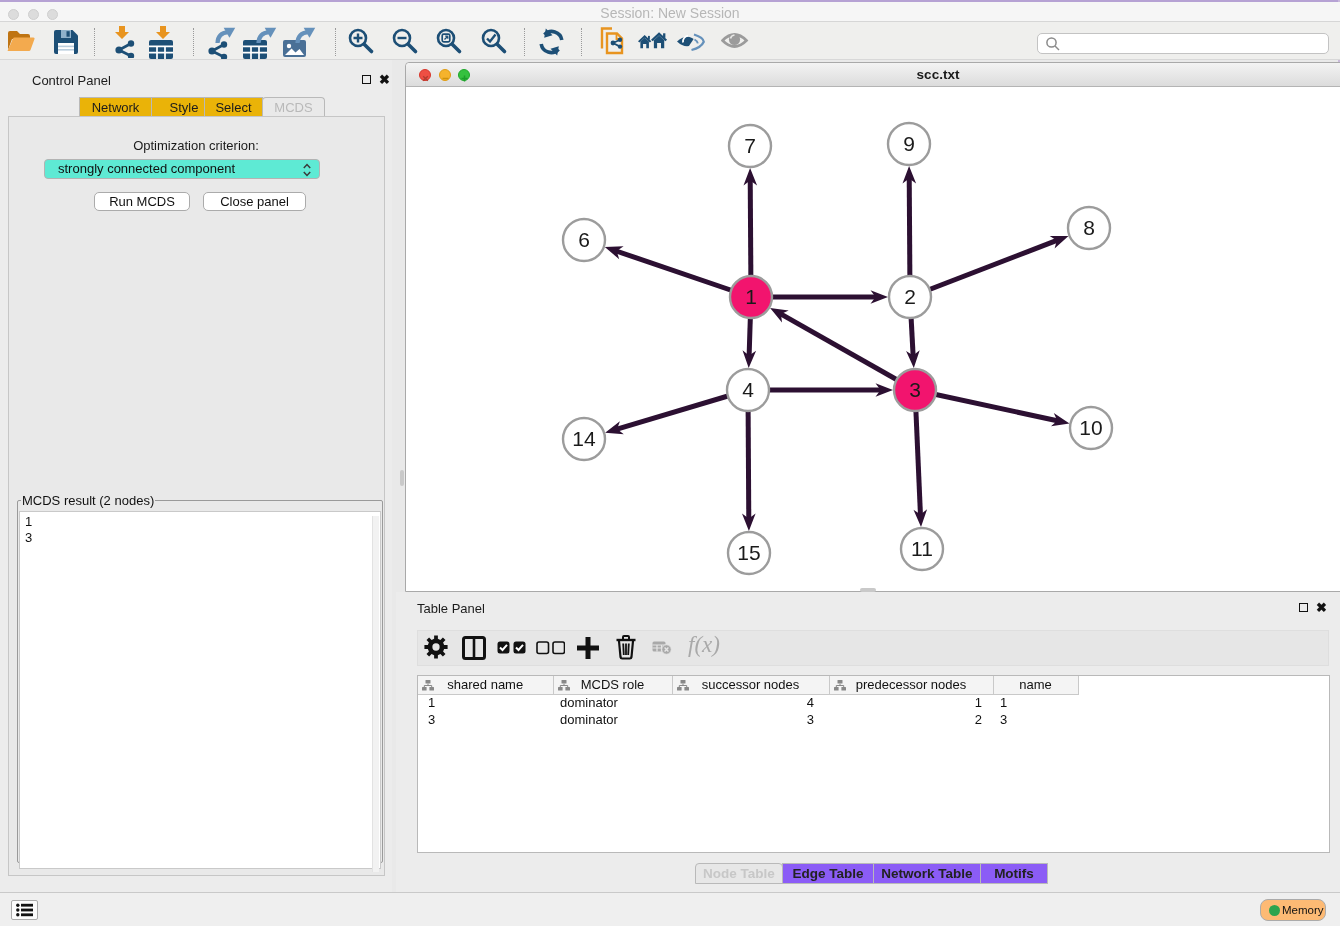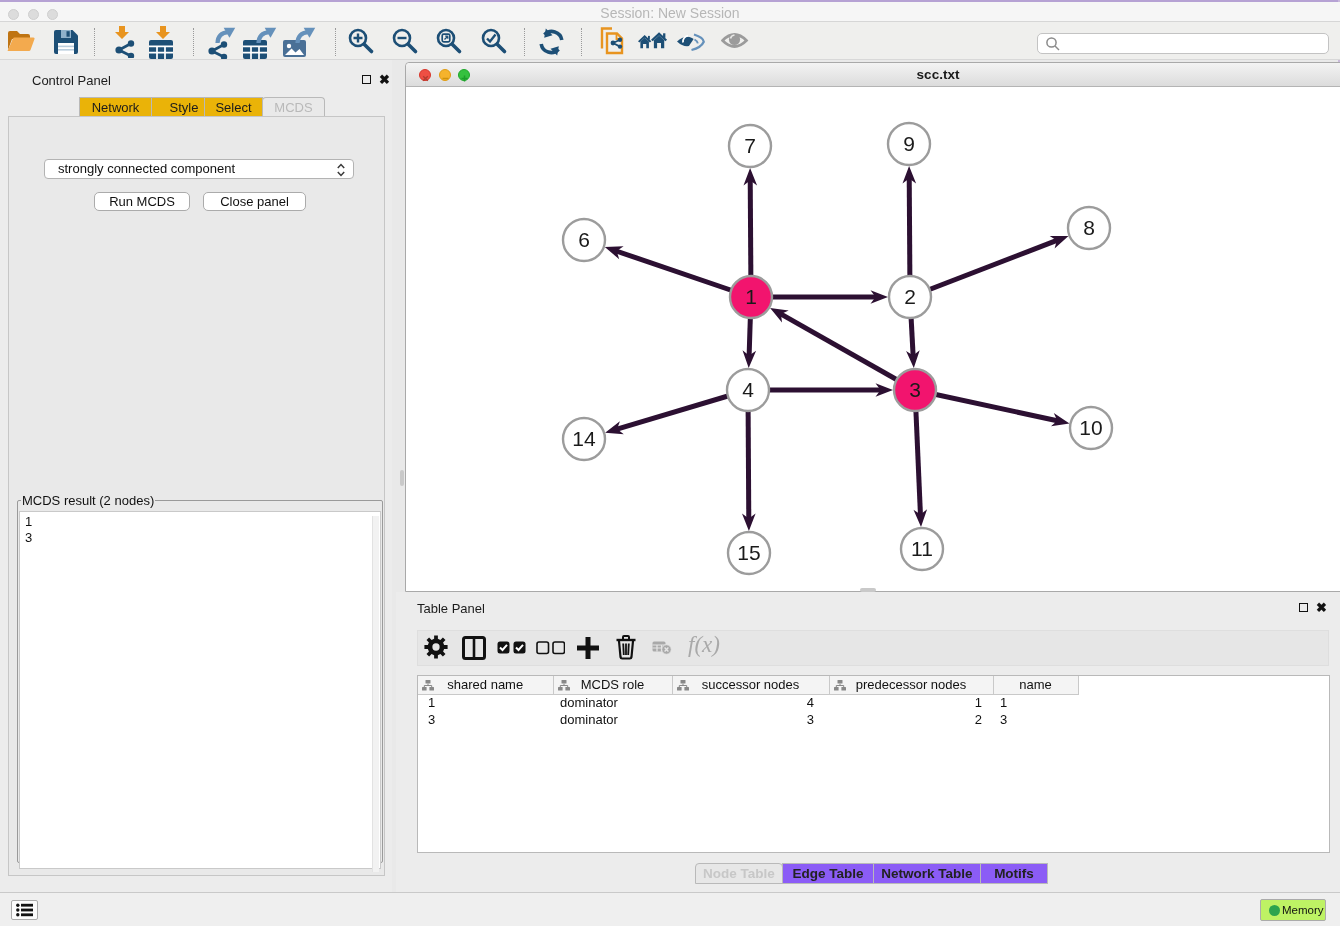--- a/index.html
+++ b/index.html
@@ -17,21 +17,21 @@
 #searchbox { position:absolute; left:1037px; top:11px; width:292px; height:21px; background:#fff; border:1px solid #c3c3c3; border-radius:5px; }
 
 #cpanel { left:0; top:60px; width:392px; height:832px; background:#ececec; }
 .panel-title { position:absolute; font-size:13px; color:#1c1c1c; }
 .maxbox { position:absolute; width:9px; height:9px; border:1.5px solid #111; }
 .closex { position:absolute; font-size:13px; font-weight:bold; color:#111; }
 .tab { position:absolute; top:37px; height:21px; background:#eab308; border:1px solid #b9b9b9; font-size:13px; color:#1c1c1c; text-align:center; line-height:19px; }
 .tabsel { background:#e9e9e9; color:#b9b9b9; border-radius:4px 4px 0 0; border-bottom:none; }
 #cp-inner { position:absolute; left:8px; top:56px; width:377px; height:760px; border:1px solid #c6c6c6; background:#e9e9e9; }
 #optlabel { position:absolute; left:0; top:78px; width:392px; text-align:center; font-size:13px; color:#1a1a1a; }
-#dropdown { position:absolute; left:44px; top:99px; width:310px; height:20px; background:#ffffff; border:1px solid #b3b3b3; border-radius:4px; font-size:13px; color:#111; line-height:18px; padding-left:13px; }
+#dropdown { position:absolute; left:44px; top:99px; width:276px; height:20px; background:#5eead4; border:1px solid #b3b3b3; border-radius:4px; font-size:13px; color:#111; line-height:18px; padding-left:13px; }
 .btn { position:absolute; top:132px; height:19px; background:#fff; border:1px solid #ababab; border-radius:5px; font-size:13px; color:#111; text-align:center; line-height:17px; }
 #fieldset { position:absolute; left:17px; top:433px; width:366px; height:370px; border:1px solid #9a9a9a; border-radius:2px; }
 #fieldset legend { font-size:13px; color:#111; margin-left:3px; padding:0 1px; }
 #mcds-list { position:absolute; left:1px; top:3px; width:362px; height:358px; background:#fff; border:1px solid #c9c9c9; font-size:13px; color:#111; padding:2px 0 0 5px; line-height:16px; }
 #mcds-scroll { position:absolute; right:1px; top:4px; width:7px; height:356px; background:#f2f2f2; border-left:1px solid #e2e2e2; }
 
 #netwin { left:405px; top:62px; width:1066px; height:530px; background:#fff; border:1px solid #a9a9a9; border-radius:4px 4px 0 0; }
 #nw-titlebar { position:absolute; left:0; top:0; width:100%; height:24px; background:linear-gradient(#f3f3f3,#dcdcdc); border-bottom:1px solid #b4b4b4; border-radius:4px 4px 0 0; }
 .traffic { position:absolute; top:6px; width:12px; height:12px; border-radius:50%; }
 #nw-title { position:absolute; top:4px; width:100%; text-align:center; font-size:13.5px; font-weight:bold; color:#1a1a1a; }
@@ -41,21 +41,21 @@
 #tpanel { left:396px; top:592px; width:944px; height:300px; background:#ececec; }
 #tp-toolbar { position:absolute; left:21px; top:38px; width:912px; height:36px; background:#e6e6e6; border:1px solid #dedede; }
 #tbl { position:absolute; left:21px; top:83px; width:913px; height:178px; background:#fff; border:1px solid #b9b9b9; font-size:13px; }
 .th { position:absolute; top:0; height:19px; background:#f4f4f4; border-right:1px solid #c9c9c9; border-bottom:1px solid #c9c9c9; text-align:center; line-height:18px; color:#111; }
 .td { position:absolute; height:16px; line-height:16px; color:#111; }
 .bt-tab { position:absolute; top:271px; height:21px; background:#8b5cf6; border:1px solid #b9b9b9; font-size:13.5px; font-weight:bold; color:#222; text-align:center; line-height:20px; }
 .bt-sel { background:#e7e7e7; color:#c7c7c7; border-radius:4px 4px 0 0; }
 
 #statusbar { left:0; top:892px; width:1340px; height:34px; background:#efefef; border-top:1px solid #c9c9c9; }
 #listbtn { position:absolute; left:11px; top:7px; width:27px; height:20px; background:#fcfcfc; border:1px solid #ababab; border-radius:2px; }
-#membtn { position:absolute; left:1260px; top:6px; width:66px; height:22px; background:#bef264; border:1px solid #ababab; border-radius:2px; font-size:12px; color:#111; }
+#membtn { position:absolute; left:1260px; top:6px; width:66px; height:22px; background:#fdba74; border:1px solid #ababab; border-radius:8px; font-size:12px; color:#111; }
 </style>
 </head>
 <body>
 <div class="abs" id="topstrip"></div>
 <div class="abs" style="left:1338px;top:0;width:2px;height:926px;background:#cabadd;"></div>
 <div class="abs" id="titlebar">
   <div class="tl" style="left:8px;"></div>
   <div class="tl" style="left:28px;"></div>
   <div class="tl" style="left:47px;"></div>
   <div id="title-text">Session: New Session</div>
@@ -208,20 +208,21 @@
 </div>
 <div class="abs" id="cpanel">
   <div class="panel-title" style="left:14px; top:13px;margin-left:18px;">Control Panel</div>
   <div class="maxbox" style="left:362px; top:15px;"></div>
   <div class="closex" style="left:379px; top:12px;">✖</div>
   <div class="tab" style="left:79px; width:73px;">Network</div>
   <div class="tab" style="left:151px; width:54px;padding-left:12px;">Style</div>
   <div class="tab" style="left:204px; width:59px;">Select</div>
   <div class="tab tabsel" style="left:262px; width:63px;">MCDS</div>
   <div id="cp-inner"></div>
+  <div id="optlabel">Optimization criterion:</div>
   <div id="dropdown">strongly connected component
     <svg width="10" height="14" viewBox="0 0 10 14" style="position:absolute;right:7px;top:3px;">
       <path d="M1.8 5 L5 1.5 L8.2 5" fill="none" stroke="#3a3a3a" stroke-width="1.5"></path>
       <path d="M1.8 9 L5 12.5 L8.2 9" fill="none" stroke="#3a3a3a" stroke-width="1.5"></path>
     </svg>
   </div>
   <div class="btn" style="left:94px; width:96px;">Run MCDS</div>
   <div class="btn" style="left:203px; width:103px;">Close panel</div>
   <fieldset id="fieldset">
       <legend>MCDS result (2 nodes)</legend>

